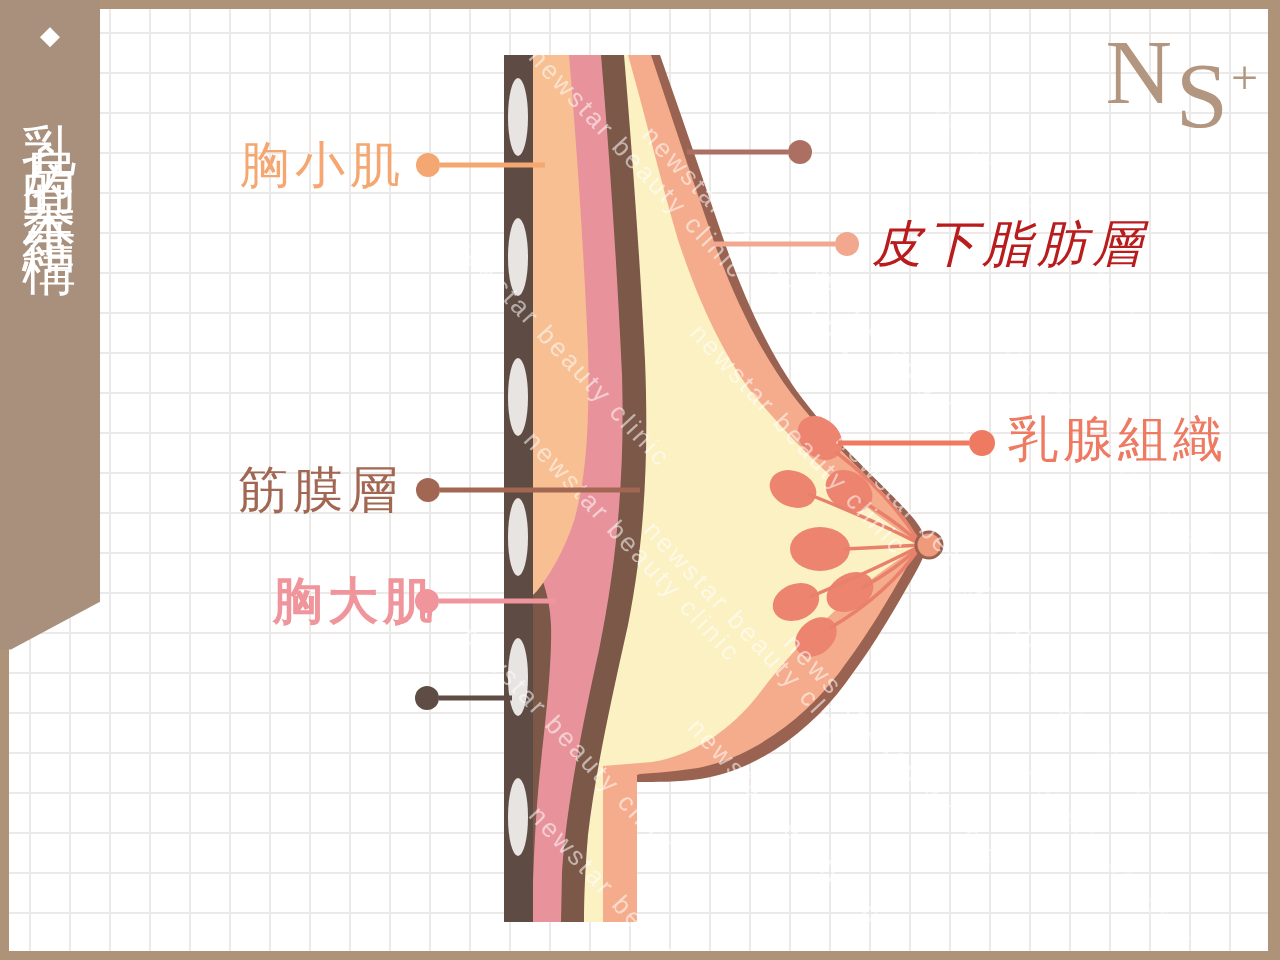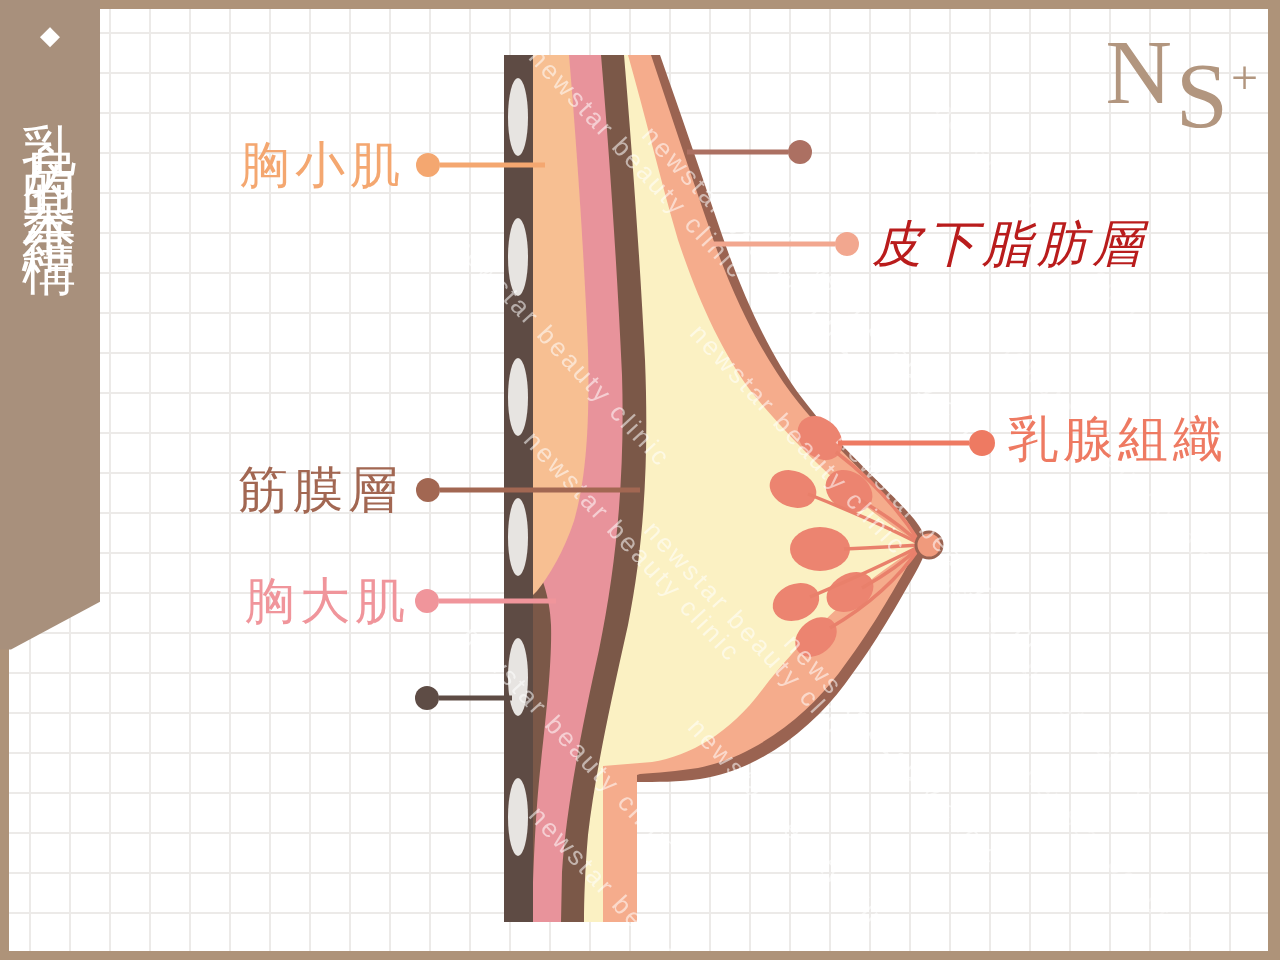--- a/index.html
+++ b/index.html
@@ -63,21 +63,21 @@
   .label{
     position:absolute;z-index:25;transform:translateY(-50%);
     font-size:50px;font-weight:500;letter-spacing:5px;line-height:1;
     white-space:nowrap;
   }
   #label-pec-minor{right:875px;top:165px;margin-left:45px;}
   #label-skin{left:825px;top:152px;}
   #label-subq-fat{left:872px;top:244px;}
   #label-gland{left:1008px;top:443px;}
   #label-fascia{right:877px;top:490px;text-align:center;}
-  #label-pec-major{right:870px;top:601px;}
+  #label-pec-major{right:842px;top:601px;font-weight:bold;}
   #label-rib{right:875px;top:698px;}
 </style>
 </head>
 <body>
 
 <div class="canvas">
 
   <div class="grid-layer"></div>
 
   <svg class="anatomy-svg" viewBox="0 0 1280 960">

